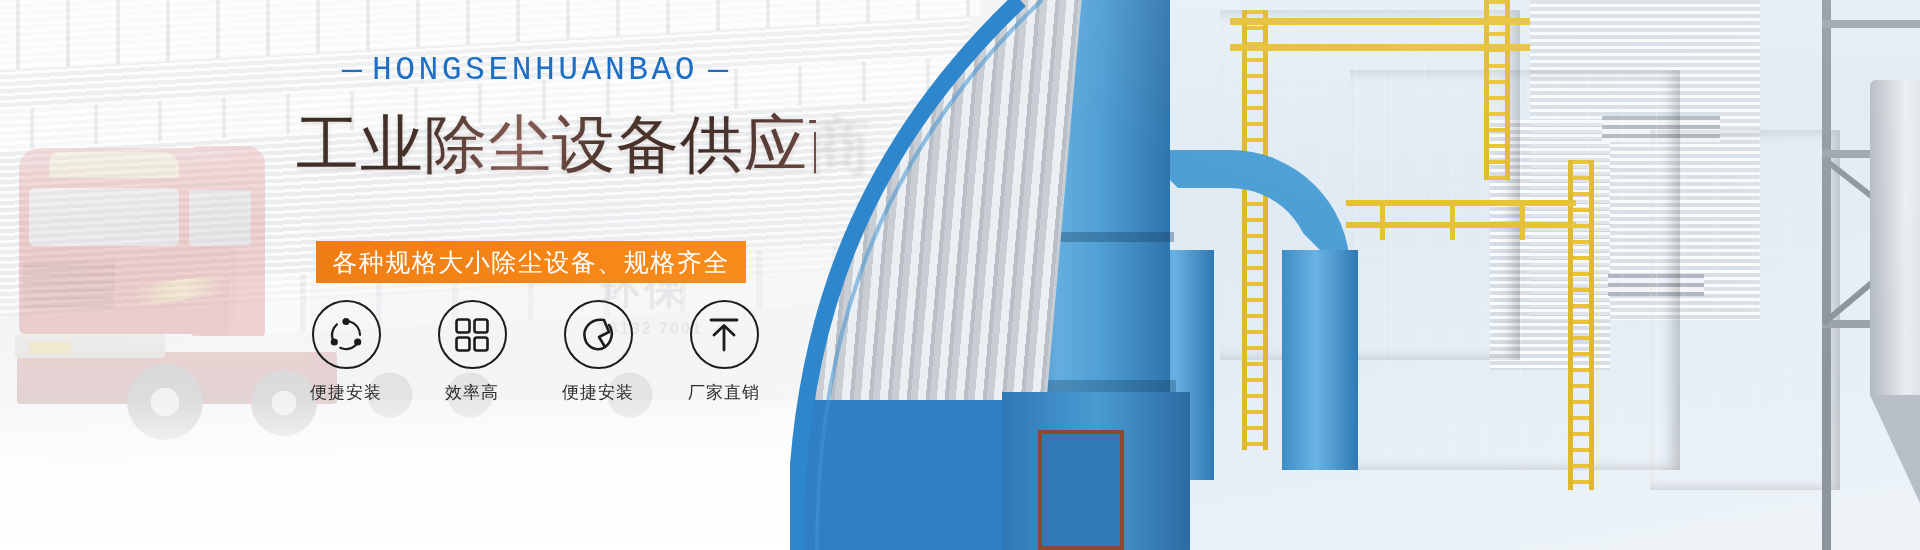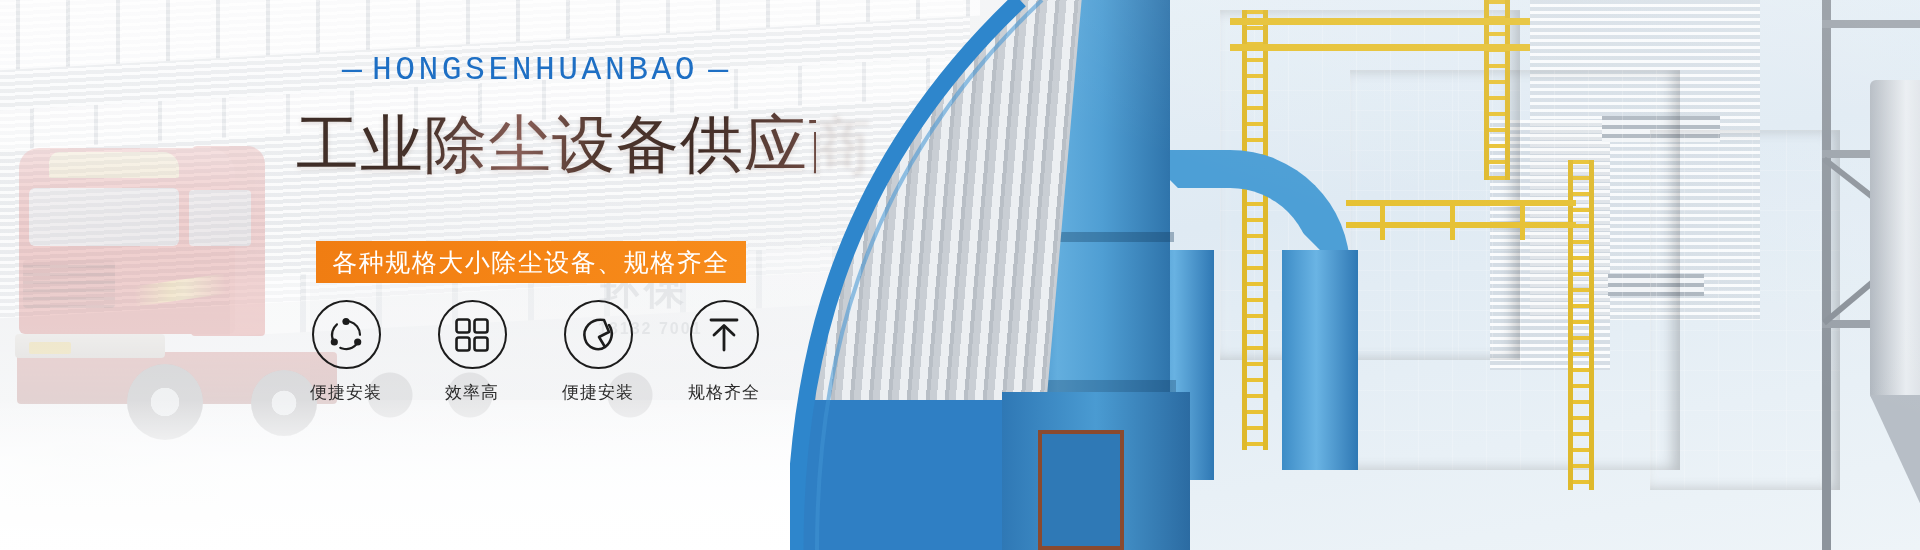--- a/index.html
+++ b/index.html
@@ -312,20 +312,20 @@
       </div>
 
       <div class="feat">
         <div class="circle">
           <svg width="36" height="38" viewBox="0 0 36 38">
             <line x1="5" y1="4" x2="31" y2="4" stroke="#1c1c1c" stroke-width="2.8" stroke-linecap="round"></line>
             <line x1="18" y1="11" x2="18" y2="34" stroke="#1c1c1c" stroke-width="2.8" stroke-linecap="round"></line>
             <polyline points="8,19 18,9.5 28,19" fill="none" stroke="#1c1c1c" stroke-width="2.8" stroke-linecap="round" stroke-linejoin="round"></polyline>
           </svg>
         </div>
-        <div class="flabel">规格齐全</div>
+        <div class="flabel">厂家直销</div>
       </div>
 
     </div>
 
   </div>
 
 </div>
 
 </body></html>

